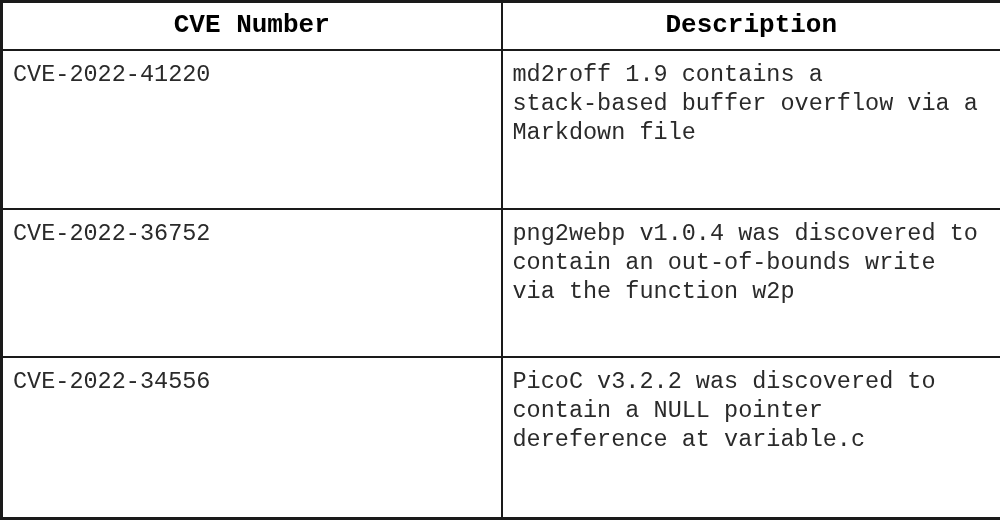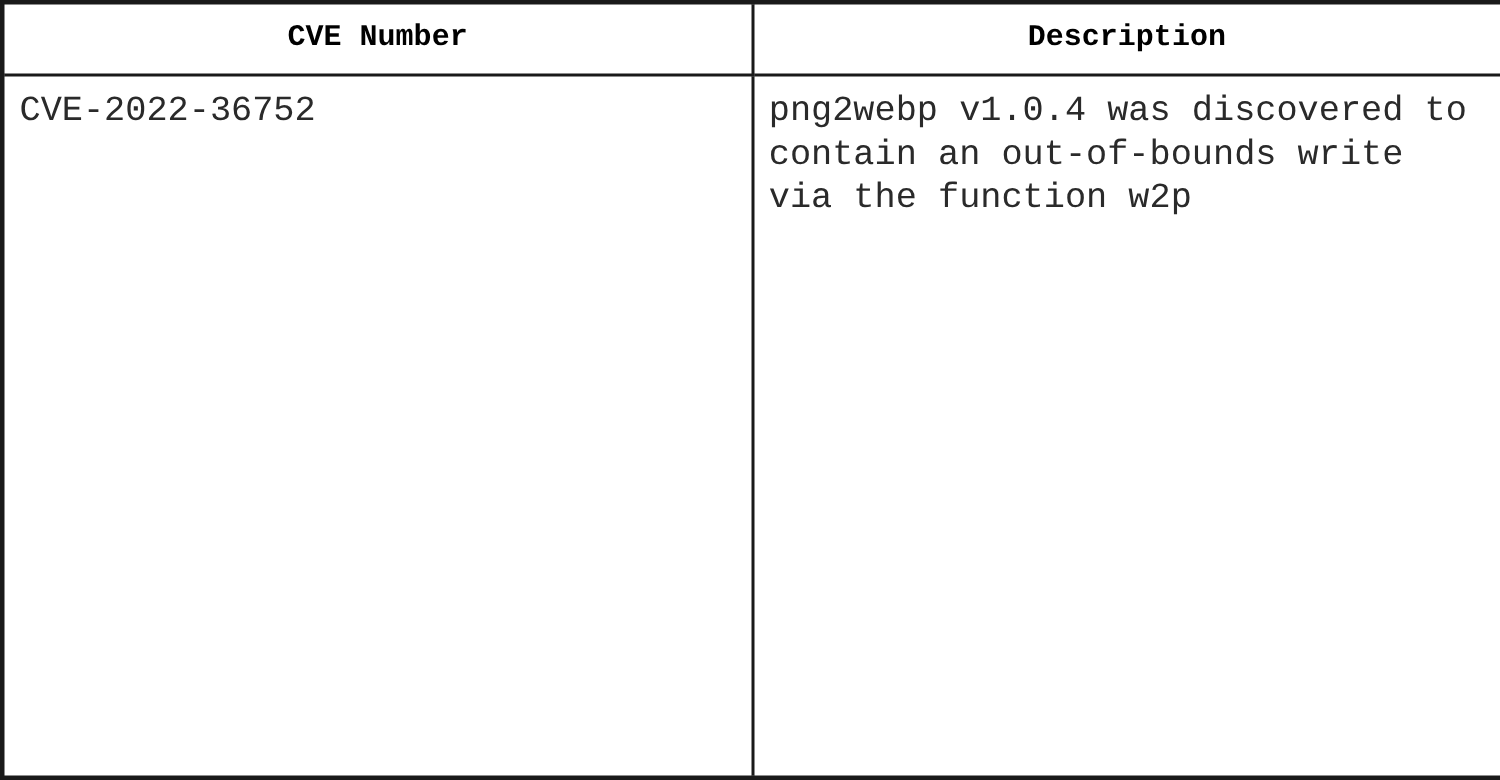--- a/index.html
+++ b/index.html
@@ -32,21 +32,21 @@
     overflow: hidden;
   }
   table.cve-table col.col-cve { width: 500px; }
   table.cve-table col.col-desc { width: 500px; }
   tr.header-row { height: 48px; }
   tr.row-1 { height: 106px; }
   tr.row-2 { height: 73px; }
   tr.row-3 { height: 156px; }
   tr.row-4 { height: 107px; }
   table.cve-table th {
-    font-size: 20px;
+    font-size: 26px;
     line-height: 29px;
     font-weight: bold;
     color: #000000;
     text-align: center;
     vertical-align: middle;
     padding: 0;
   }
   table.cve-table td {
     font-size: 23.5px;
     line-height: 29px;
@@ -68,21 +68,33 @@
       <col class="col-cve">
       <col class="col-desc">
     </colgroup>
     <thead>
       <tr class="header-row">
         <th>CVE Number</th>
         <th>Description</th>
       </tr>
     </thead>
     <tbody>
+      <tr class="row-1">
+        <td class="cve-cell">CVE-2022-41220</td>
+        <td class="description-cell">md2roff 1.9 contains a
+stack-based buffer overflow via a
+Markdown file</td>
+      </tr>
       <tr class="row-2">
         <td class="cve-cell">CVE-2022-36752</td>
         <td class="description-cell">png2webp v1.0.4 was discovered to
 contain an out-of-bounds write
 via the function w2p</td>
       </tr>
+      <tr class="row-4">
+        <td class="cve-cell">CVE-2022-34556</td>
+        <td class="description-cell">PicoC v3.2.2 was discovered to
+contain a NULL pointer
+dereference at variable.c</td>
+      </tr>
     </tbody>
   </table>
 </div>
 
 </body></html>

